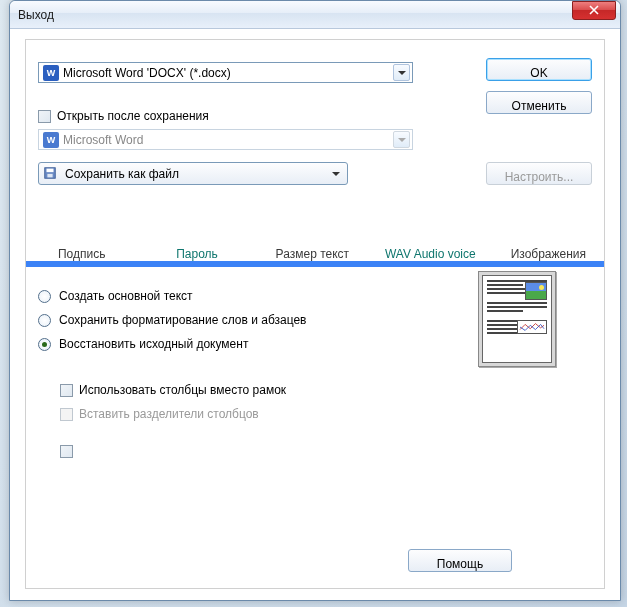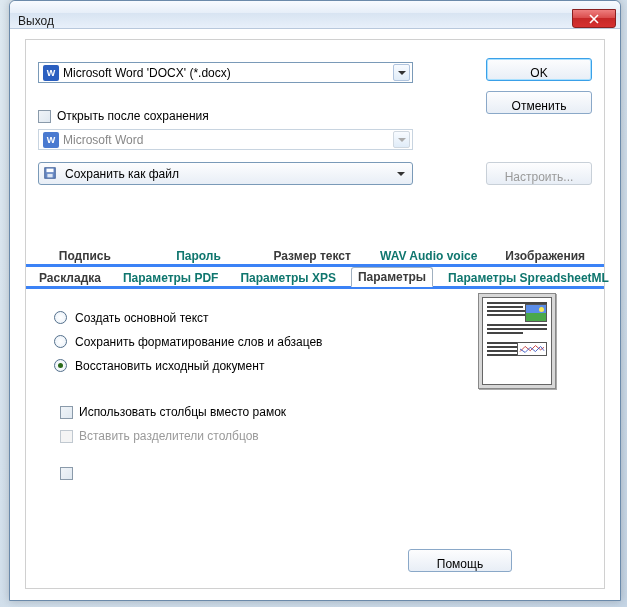--- a/index.html
+++ b/index.html
@@ -1,51 +1,51 @@
 <!DOCTYPE html>
 <html><head>
 <meta charset="utf-8">
 <style>
 * { box-sizing: border-box; margin: 0; padding: 0; font-family: "Segoe UI", Tahoma, sans-serif; font-size: 12px; }
 body { background: linear-gradient(135deg, #dde8f0 0%, #c5d5e5 100%); width: 627px; height: 607px; overflow: hidden; }
 .window { position: absolute; left: 9px; top: 0; width: 612px; height: 601px; background: #fff; border: 1px solid #6b8aaa; border-radius: 6px 6px 0 0; box-shadow: 0 0 8px rgba(0,0,0,0.2); }
-.titlebar { height: 28px; background: linear-gradient(180deg, #f8fbff 0%, #e6eef8 45%, #d8e4f2 46%, #e8f0fa 100%); border-bottom: 1px solid #b8c8dc; border-radius: 6px 6px 0 0; display: flex; align-items: flex-end; padding: 0 4px 0 8px; }
+.titlebar { height: 28px; background: linear-gradient(180deg, #f8fbff 0%, #e6eef8 45%, #d8e4f2 46%, #e8f0fa 100%); border-bottom: 1px solid #b8c8dc; border-radius: 6px 6px 0 0; display: flex; align-items: center; padding: 0 4px 0 8px; }
 .titlebar-text { flex: 1; color: #1a1a1a; }
 .close-btn { width: 44px; height: 19px; background: linear-gradient(180deg, #ee7e7e 0%, #d94a4a 49%, #c62828 50%, #d63030 100%); border: 1px solid #8a2020; border-radius: 0 0 3px 3px; color: #fff; display: flex; align-items: center; justify-content: center; cursor: pointer; margin-top: -9px; }
 .close-btn svg { width: 10px; height: 10px; }
 .inner { position: absolute; left: 15px; top: 38px; width: 580px; height: 550px; border: 1px solid #d0d0d0; background: #fff; }
 .content { padding: 18px 12px 8px 12px; position: relative; height: 100%; }
 .row { display: flex; align-items: center; margin-bottom: 6px; }
 .dropdown { height: 21px; border: 1px solid #7a9ab8; background: #fff; display: flex; align-items: center; padding: 0 2px 0 4px; }
 .dropdown .dd-icon { width: 16px; height: 16px; margin-right: 4px; display: flex; align-items: center; justify-content: center; }
 .dropdown .dd-text { flex: 1; }
 .dropdown .dd-arrow { width: 17px; height: 17px; background: linear-gradient(180deg, #f8fbff, #e0ecf8); border: 1px solid #b0c4de; border-radius: 2px; display: flex; align-items: center; justify-content: center; }
 .dropdown.disabled { border-color: #c8d4e0; color: #888; }
 .dropdown.disabled .dd-arrow { border-color: #d0d8e0; }
 .checkbox { width: 13px; height: 13px; border: 1px solid #8a9aaa; background: linear-gradient(135deg,#f0f4f8,#e0e8f0); margin-right: 6px; flex-shrink: 0; }
 .checkbox.disabled { border-color: #c0c8d0; background: #f4f4f4; }
 .dd-main { width: 375px; }
 .btn { height: 23px; border: 1px solid #8aa8c8; background: linear-gradient(180deg,#fdfdfe,#e8eef6); border-radius: 3px; display: flex; align-items: flex-end; justify-content: center; cursor: pointer; }
 .btn.primary { border: 1px solid #3aa0e8; box-shadow: inset 0 0 0 1px #a8e0ff; }
 .btn.disabled { border-color: #c8d0d8; color: #9a9a9a; cursor: default; }
 .right-buttons { position: absolute; right: 12px; top: 18px; display: flex; flex-direction: column; gap: 10px; }
 .right-buttons .btn { width: 106px; }
-.dd-save { width: 375px; height: 23px; border: 1px solid #7a9ab8; border-radius: 3px; background: linear-gradient(180deg,#fdfdfe,#e8eef6); display: flex; align-items: center; padding: 0 4px; }
+.dd-save { width: 310px; height: 23px; border: 1px solid #7a9ab8; border-radius: 3px; background: linear-gradient(180deg,#fdfdfe,#e8eef6); display: flex; align-items: center; padding: 0 4px; }
 .dd-save .dd-icon { width: 16px; height: 16px; margin-right: 6px; }
 .dd-save .dd-text { flex: 1; }
 .dd-save .dd-arrow2 { width: 14px; display:flex; justify-content:center; }
 .tabs-area { position: absolute; left: 0; right: 0; top: 205px; }
-.tabrow { display: flex; height: 22px; border-bottom: 3px solid #3b82f6; padding: 0 6px; gap: 8px; font-weight: bold; }
+.tabrow { display: flex; height: 22px; border-bottom: 6px solid #3b82f6; padding: 0 6px; gap: 16px; }
 .tabrow:last-of-type { border-bottom: 1px solid #a0b0c0; }
 .tab { flex: 1; display: flex; align-items: center; justify-content: center; border: 1px solid transparent; border-bottom: none; margin-bottom: -1px; color: #3a3a3a; cursor: pointer; padding: 0 6px; white-space: nowrap; }
 .tab.dim { color: #0f766e; }
 .tab.active { background: #fff; border-color: #a0b0c0; border-radius: 3px 3px 0 0; position: relative; z-index: 2; }
 .tabrow2 .tab.active { border-bottom: 1px solid #fff; }
 .tab-content { padding: 16px 12px 8px 12px; position: relative; }
-.radio-row { display: flex; align-items: flex-start; margin: 6px 0 10px 16px; }
+.radio-row { display: flex; align-items: flex-end; margin: 6px 0 10px 0; }
 .radio { width: 13px; height: 13px; border: 1px solid #54708c; border-radius: 50%; margin-right: 8px; display: flex; align-items: center; justify-content: center; background: radial-gradient(circle,#fff,#e8f0f8); }
 .radio .dot { width: 5px; height: 5px; background: #2a6a1a; border-radius: 50%; }
 .chk-row { display: flex; align-items: center; margin: 8px 0 10px 22px; }
 .label-dis { color: #9a9a9a; }
 .preview { position: absolute; right: 48px; top: 4px; width: 78px; height: 96px; border: 1px solid #888; background: #d8d8d8; padding: 3px; box-shadow: 1px 1px 0 #aaa; }
 .preview .page { width: 100%; height: 100%; background: #fff; border: 1px solid #666; padding: 4px; }
 .preview .line { height: 2px; background: #444; margin-bottom: 2px; }
 .preview .line.short { width: 60%; }
 .preview .img { position: absolute; right: 8px; top: 10px; width: 22px; height: 18px; background: linear-gradient(180deg,#5b8de8 50%,#4aa84a 50%); border: 1px solid #555; }
 .preview .img::after { content:''; position:absolute; right:2px; top:2px; width:5px; height:5px; background:#f8e858; border-radius:50%; }
@@ -146,37 +146,20 @@
           <div class="tab">
               <span>Размер текст</span>
             </div>
           <div class="tab dim">
               <span>WAV Audio voice</span>
             </div>
           <div class="tab">
               <span>Изображения</span>
             </div>
         </div>
-        <div class="tabrow tabrow2">
-          <div class="tab">
-              <span>Раскладка</span>
-            </div>
-          <div class="tab dim">
-              <span>Параметры PDF</span>
-            </div>
-          <div class="tab dim">
-              <span>Параметры XPS</span>
-            </div>
-          <div class="tab active">
-              <span>Параметры</span>
-            </div>
-          <div class="tab dim">
-              <span>Параметры SpreadsheetML</span>
-            </div>
-        </div>
 
         <div class="tab-content">
 
           <div class="preview">
             <div class="page">
               <div class="line"></div>
                 <div class="line short"></div>
                 <div class="line"></div>
                 <div class="line"></div>
               <div style="height:6px;"></div>

